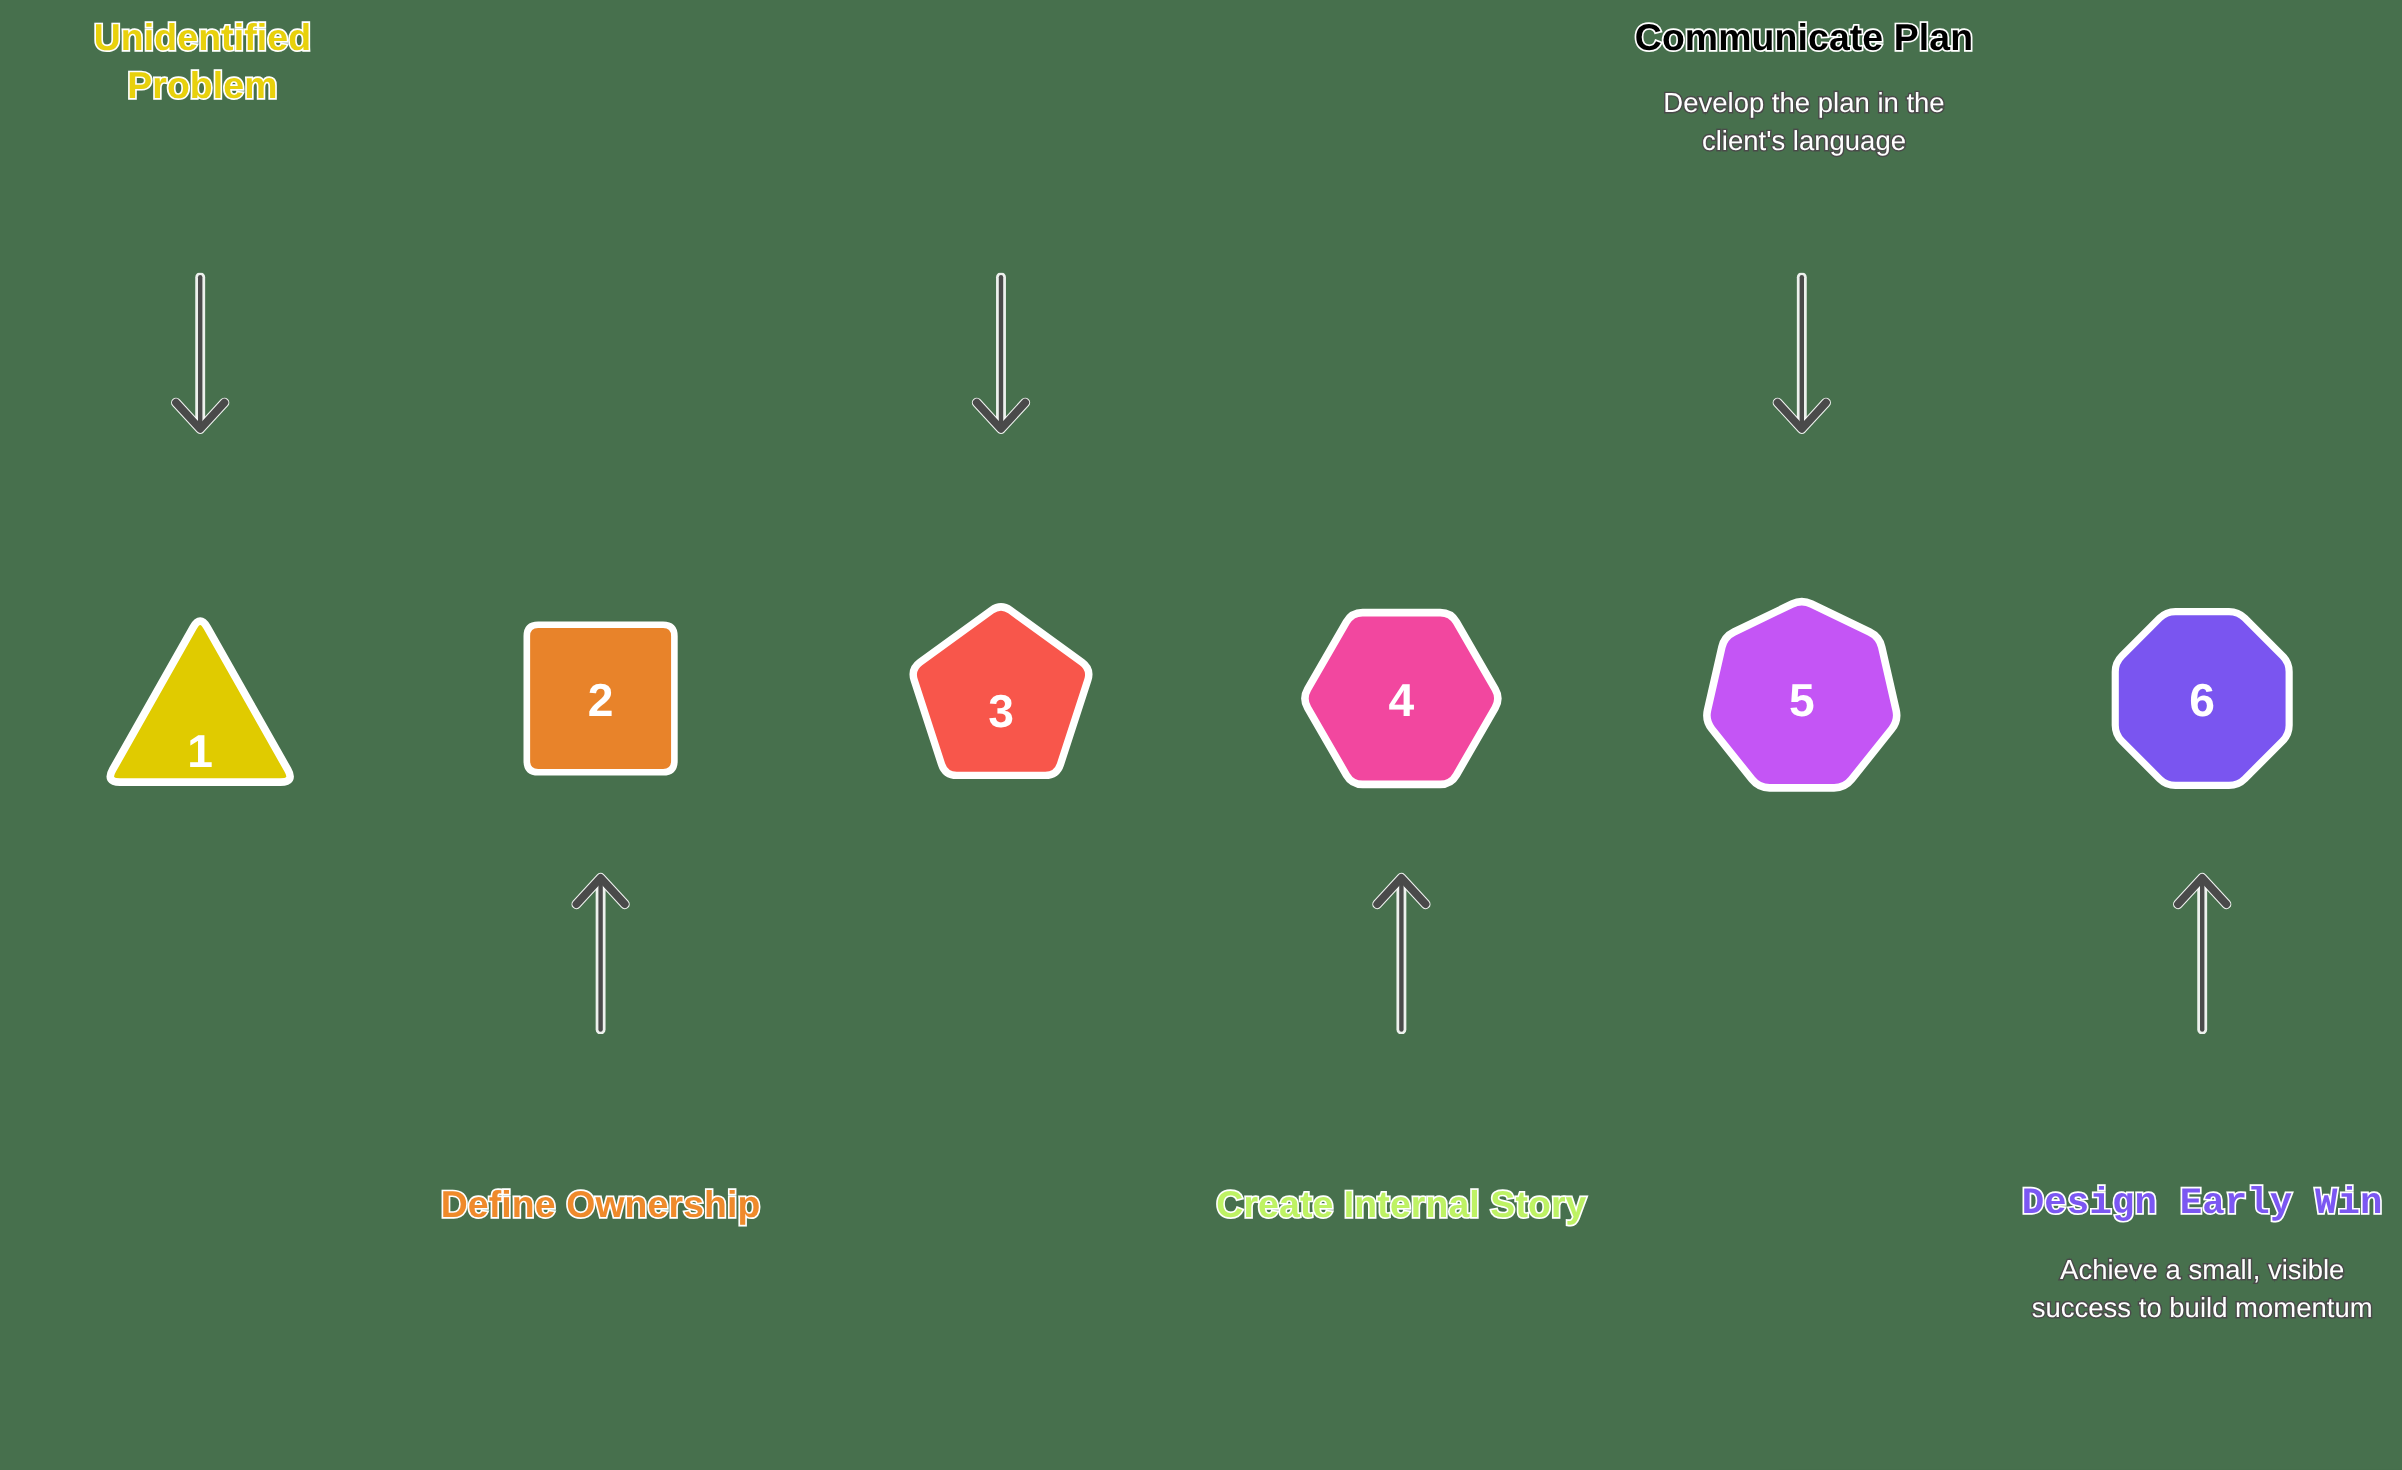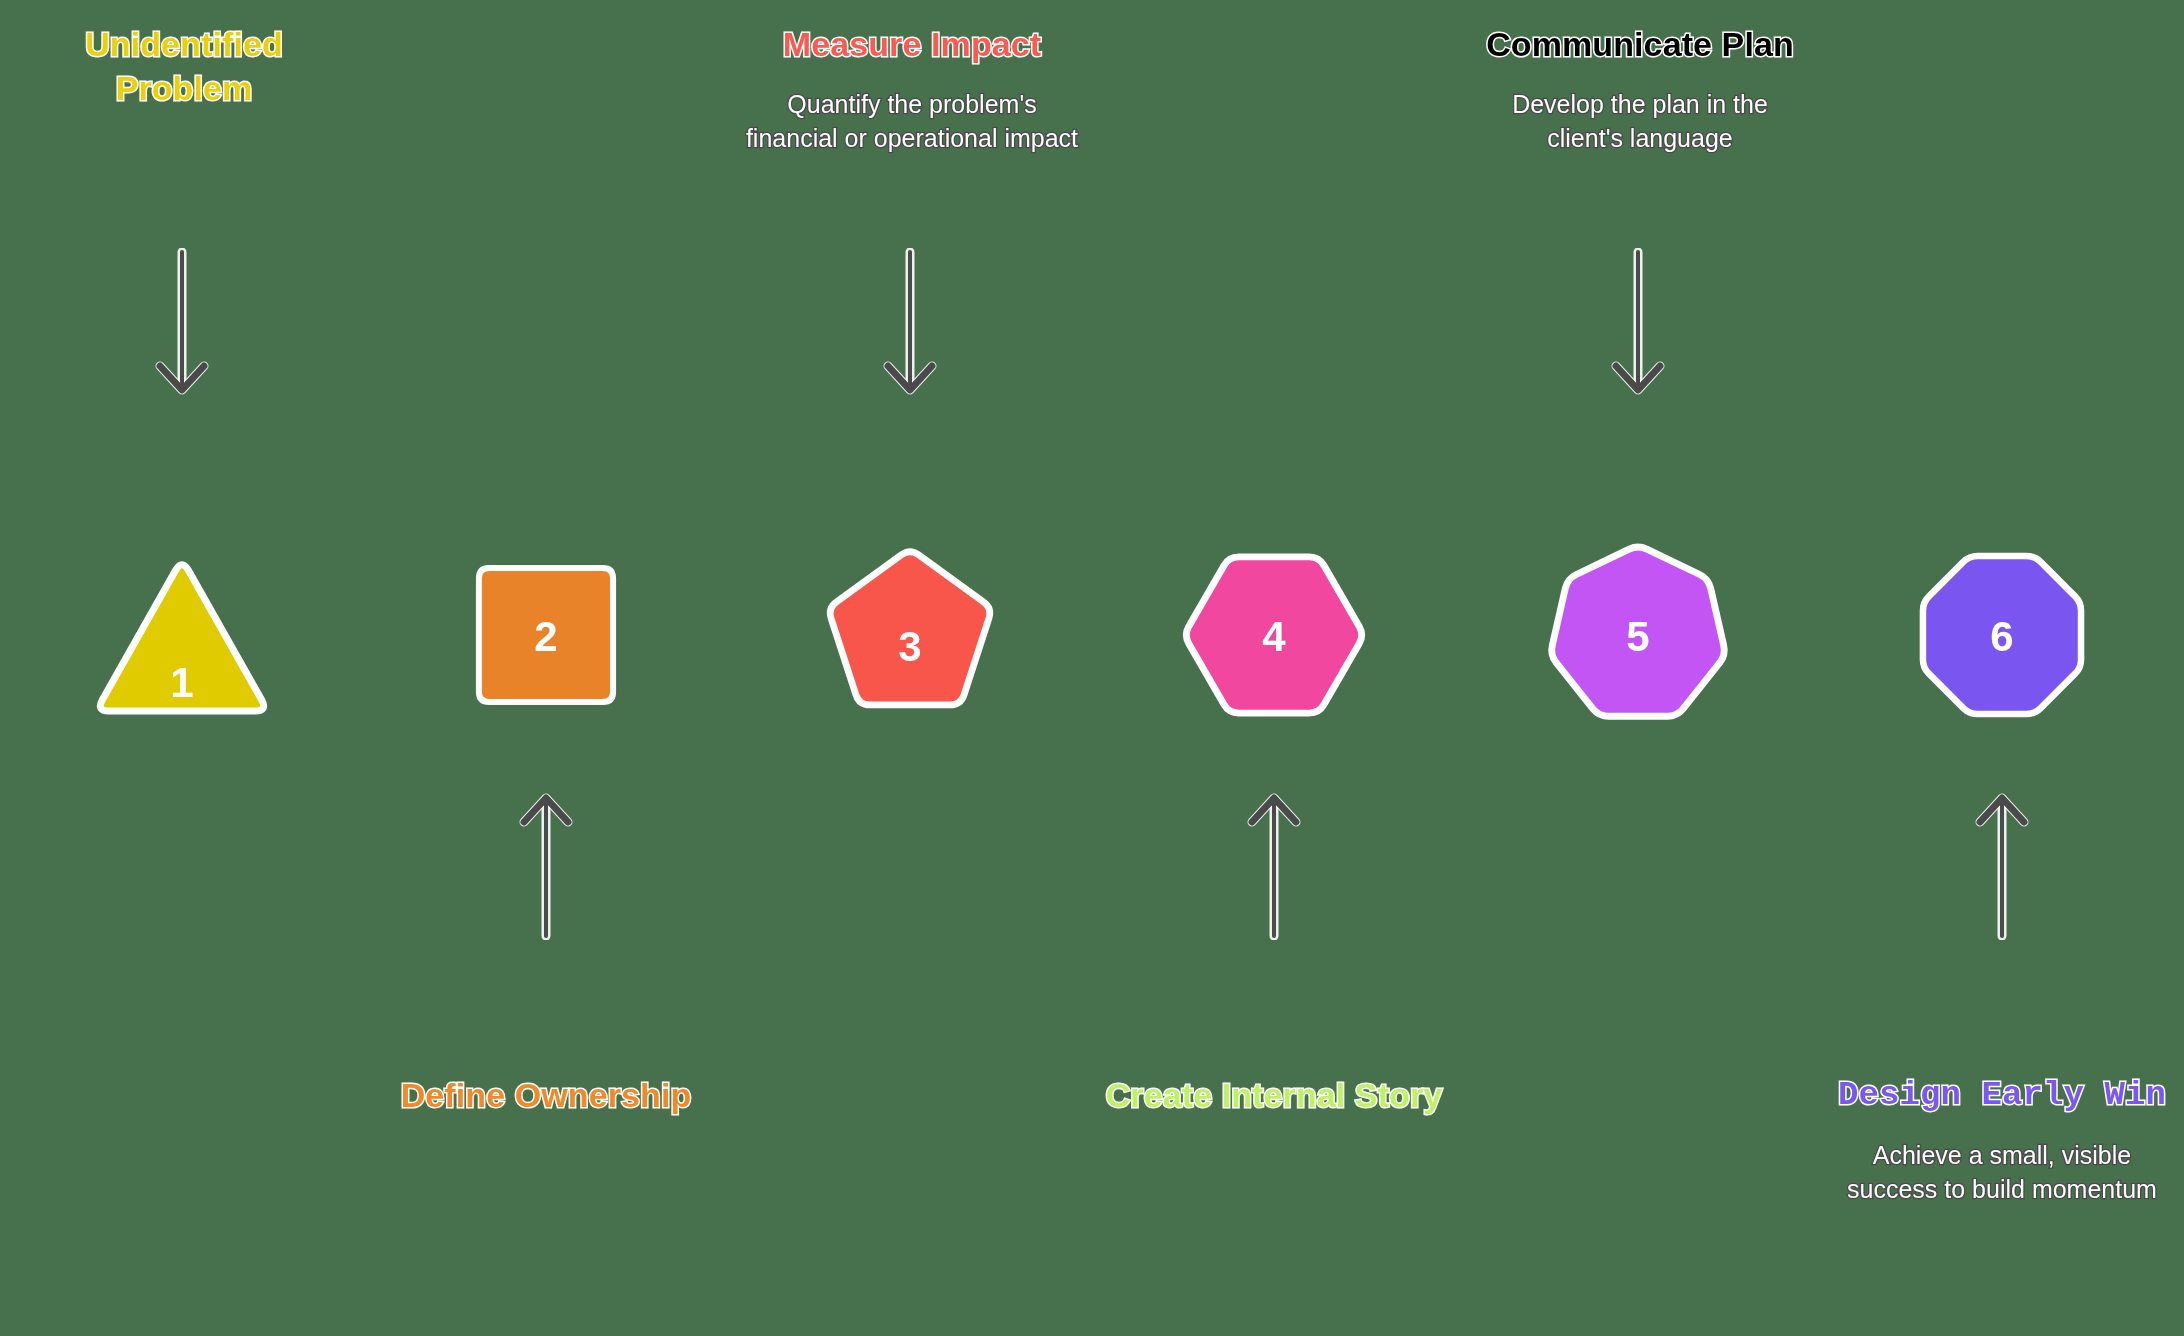--- a/index.html
+++ b/index.html
@@ -38,21 +38,21 @@
 
   
   .textblock {
     position: absolute;
     left: 0;
     width: 364px;
     text-align: center;
     box-sizing: border-box;
     padding: 0 12px;
   }
-  .textblock.top    { top: 22px; padding-left: 16px; }
+  .textblock.top    { top: 12px; padding-left: 16px; }
   .textblock.bottom { top: 1025px; margin-top: 48px; }
 
   .step-title {
     font-size: 34px;
     font-weight: bold;
     line-height: 1.30;
     letter-spacing: 0.1px;
     margin: 0 0 22px 0;
     -webkit-text-stroke: 3px #ffffff;
     paint-order: stroke fill;
@@ -137,24 +137,20 @@
           <path d="M160,32 L182,8 L204,32" stroke="#4a4a4a" stroke-width="7" fill="none" stroke-linecap="round" stroke-linejoin="round"></path>
         </svg></div>
       <div class="shape-wrap">
         <svg class="shape-svg" width="172" height="172" viewBox="0 0 200 200">
           <path d="M22.00,34.00 Q22.00,22.00 34.00,22.00 L166.00,22.00 Q178.00,22.00 178.00,34.00 L178.00,166.00 Q178.00,178.00 166.00,178.00 L34.00,178.00 Q22.00,178.00 22.00,166.00 Z" fill="#e8832a" stroke="#ffffff" stroke-width="7" stroke-linejoin="round"></path>
         </svg>
         <div class="shape-number num-pos-std">2</div>
       </div>
     </div>
     <div class="col col-2">
-      <div class="textblock top">
-        <div class="step-title" style="color: rgb(251, 90, 80);">Measure Impact</div>
-        <div class="step-desc">Quantify the problem's financial or operational impact</div>
-      </div>
       <div class="arrow down"><svg width="364" height="150" viewBox="0 0 364 150">
           <path d="M182,4 L182,140" stroke="#ffffff" stroke-width="9" fill="none" stroke-linecap="round" opacity="0.9"></path>
           <path d="M160,118 L182,142 L204,118" stroke="#ffffff" stroke-width="9" fill="none" stroke-linecap="round" stroke-linejoin="round" opacity="0.9"></path>
           <path d="M182,4 L182,140" stroke="#4a4a4a" stroke-width="4" fill="none" stroke-linecap="round"></path>
           <path d="M160,118 L182,142 L204,118" stroke="#4a4a4a" stroke-width="7" fill="none" stroke-linecap="round" stroke-linejoin="round"></path>
         </svg></div>
       <div class="shape-wrap">
         <svg class="shape-svg" width="192" height="192" viewBox="0 0 200 200">
           <path d="M91.10,16.47 Q100.00,10.00 108.90,16.47 L176.70,65.72 Q185.60,72.19 182.20,82.65 L156.30,162.35 Q152.90,172.81 141.90,172.81 L58.10,172.81 Q47.10,172.81 43.70,162.35 L17.80,82.65 Q14.40,72.19 23.30,65.72 Z" fill="#f8564b" stroke="#ffffff" stroke-width="7" stroke-linejoin="round"></path>
         </svg>

